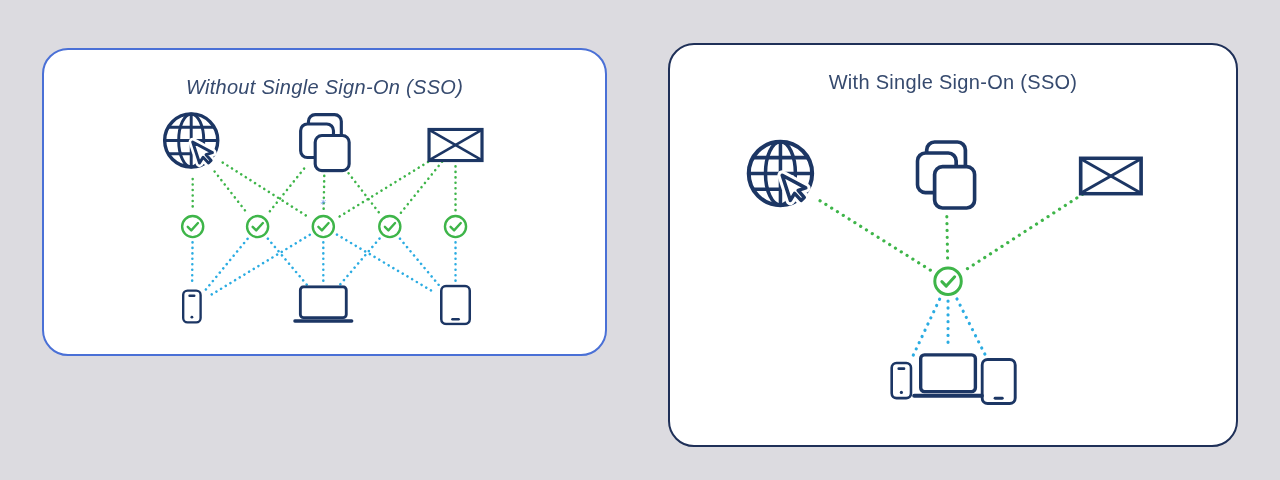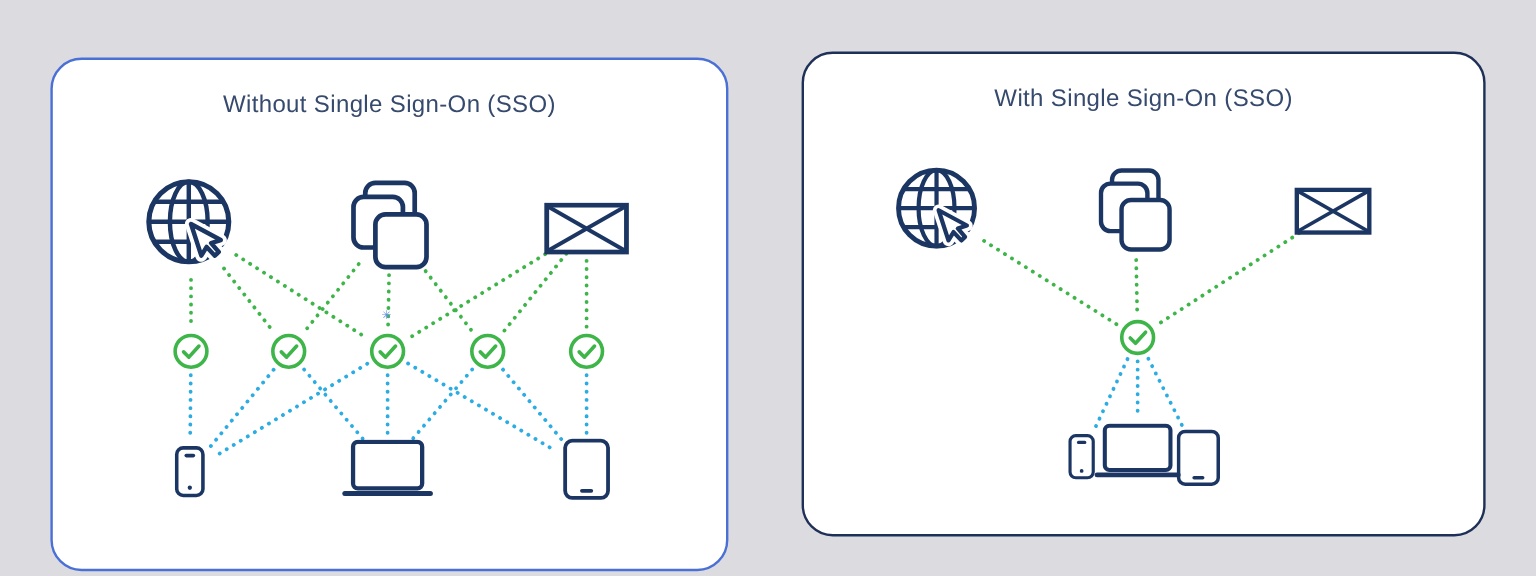--- a/index.html
+++ b/index.html
@@ -77,21 +77,21 @@
       <rect x="2" y="43.2" width="76" height="4.3" rx="2.1" fill="var(--navy)"></rect>
     </symbol>
 
     <symbol id="sym-tablet" viewBox="0 0 40 52">
       <rect x="2" y="2" width="36" height="48" rx="6" fill="#fff" stroke="var(--navy)" stroke-width="3.2"></rect>
       <rect x="14.5" y="42.5" width="11" height="3.2" rx="1.6" fill="var(--navy)"></rect>
     </symbol>
   </defs>
 </svg>
 
-<div class="panel" style="left: 42px; top: 48px; width: 565px; height: 428px; border-color: rgb(74, 112, 214);">
+<div class="panel" style="left: 42px; top: 48px; width: 565px; height: 308px; border-color: rgb(74, 112, 214); font-style: italic;">
   <div class="panel-title">Without Single Sign-On (SSO)</div>
   <svg class="diagram" viewBox="0 0 565 384">
       <line x1="116" y1="163" x2="116" y2="203" stroke="#3eb549" stroke-width="3.2" stroke-linecap="round" stroke-dasharray="0.1 6.8" fill="none"></line>
       <line x1="143.69742668419713" y1="153.46621709561828" x2="185.6900325848013" y2="207.23723684639188" stroke="#3eb549" stroke-width="3.2" stroke-linecap="round" stroke-dasharray="0.1 6.8" fill="none"></line>
       <line x1="153.96476694794484" y1="142.15939714869216" x2="264.1267702453579" y2="212.2624901561368" stroke="#3eb549" stroke-width="3.2" stroke-linecap="round" stroke-dasharray="0.1 6.8" fill="none"></line>
       <line x1="256.72512824466753" y1="149.76631065959108" x2="210.51184369301546" y2="207.39699492400425" stroke="#3eb549" stroke-width="3.2" stroke-linecap="round" stroke-dasharray="0.1 6.8" fill="none"></line>
       <line x1="282.2076881882002" y1="158.99252602538792" x2="281.37729133895226" y2="203.00355903552955" stroke="#3eb549" stroke-width="3.2" stroke-linecap="round" stroke-dasharray="0.1 6.8" fill="none"></line>
       <line x1="308.6986302963627" y1="150.22018062700545" x2="352.76255700173203" y2="207.18086636809264" stroke="#3eb549" stroke-width="3.2" stroke-linecap="round" stroke-dasharray="0.1 6.8" fill="none"></line>
       <line x1="425.0194112319158" y1="134.1736565455849" x2="298.02265834672903" y2="212.5009951514186" stroke="#3eb549" stroke-width="3.2" stroke-linecap="round" stroke-dasharray="0.1 6.8" fill="none"></line>
       <line x1="431.058664215735" y1="141.02358537083487" x2="377.54913761797405" y2="207.42697379938159" stroke="#3eb549" stroke-width="3.2" stroke-linecap="round" stroke-dasharray="0.1 6.8" fill="none"></line>

